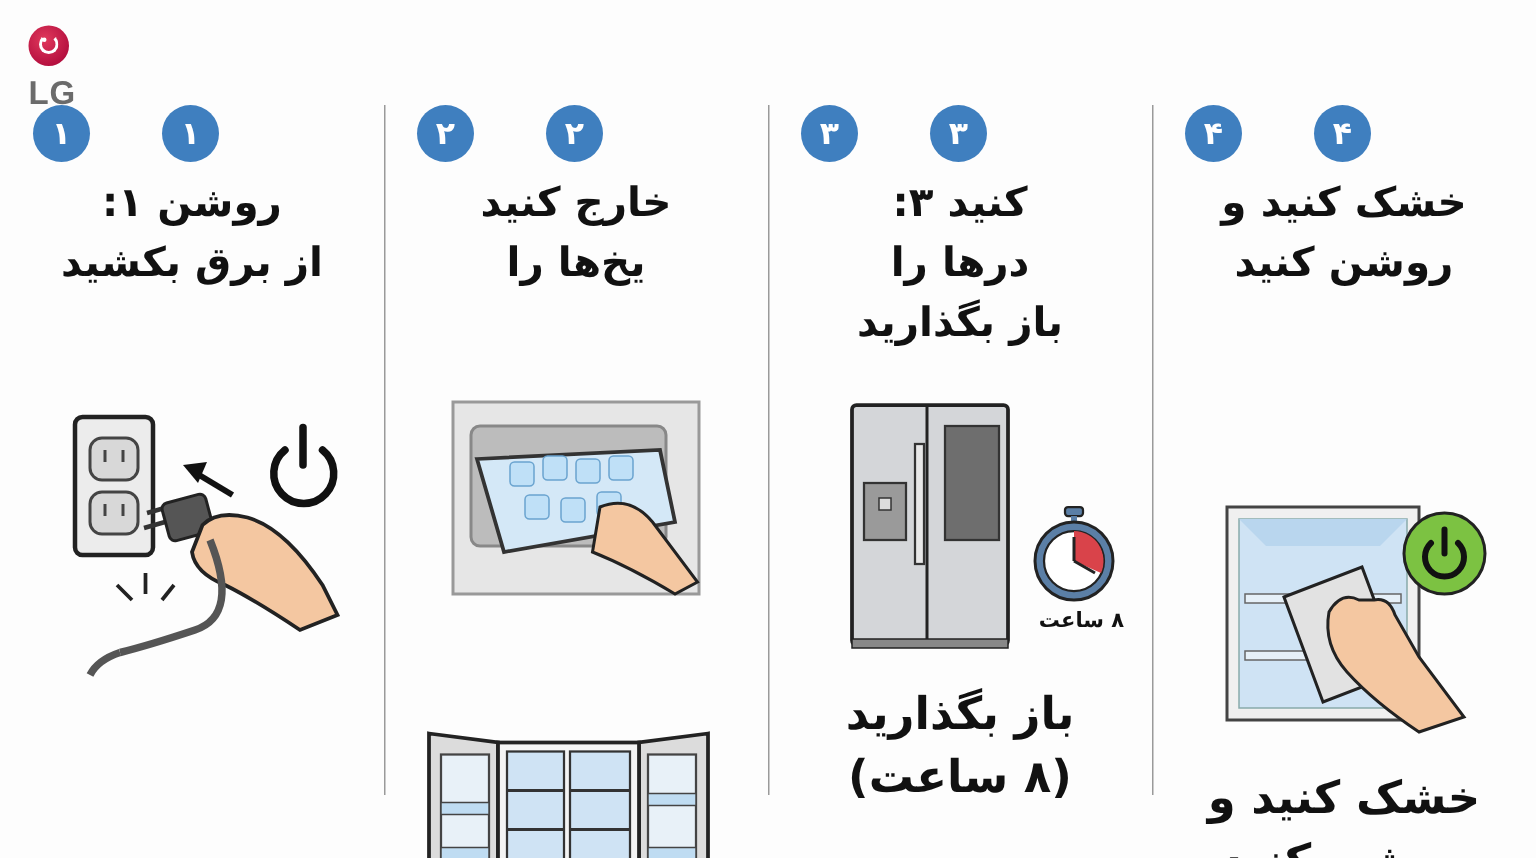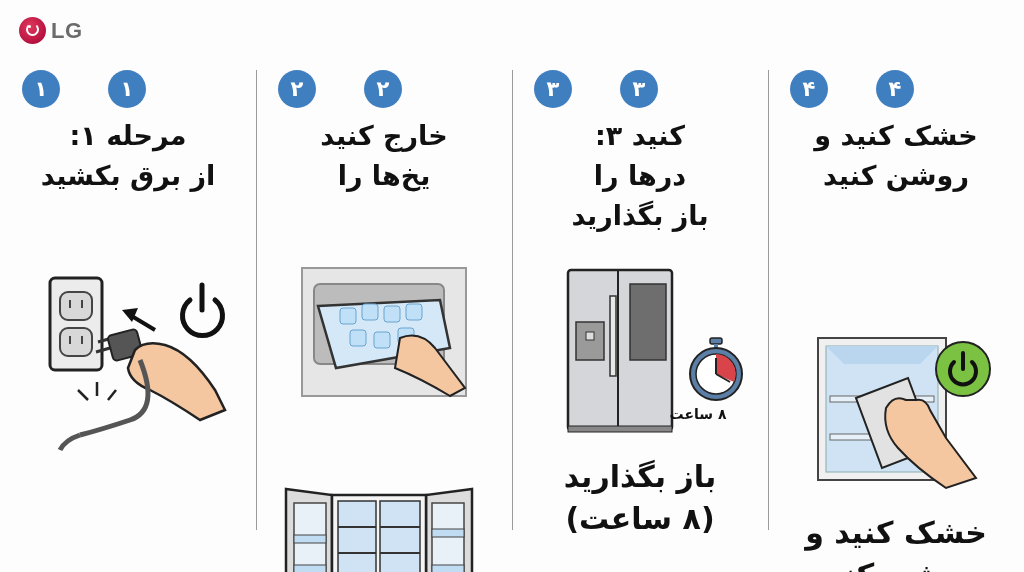--- a/index.html
+++ b/index.html
@@ -1,17 +1,17 @@
 <!DOCTYPE html>
 <html><head>
 <meta charset="utf-8">
 <style>
   html, body { margin:0; padding:0; }
   body { width:1024px; height:572px; background:#fdfdfd; position:relative; overflow:hidden; font-family:"DejaVu Sans", sans-serif; }
-  .logo { position:absolute; left:19px; top:17px; display:flex; align-items:center; gap:5px; }
+  .logo { position:absolute; left:19px; top:17px; display:flex; align-items:flex-start; gap:5px;flex-direction:column; }
   .logo-mark { width:27px; height:27px; border-radius:50%; background:radial-gradient(circle at 40% 35%, #e0395c, #a50034); position:relative; }
   .logo-mark .inner { position:absolute; left:7px; top:6px; width:13px; height:13px; border:2px solid #fff; border-radius:50%; border-top-color:transparent; box-sizing:border-box; }
   .logo-mark .dot { position:absolute; left:9px; top:8px; width:3px; height:3px; background:#fff; border-radius:50%; }
   .logo-text { font-family:"Liberation Sans", sans-serif; font-weight:bold; font-size:22px; color:#6b6b6b; letter-spacing:0.5px; }
 
   .divider { position:absolute; top:70px; width:1px; height:460px; background:#9a9a9a; }
 
   .panel { position:absolute; top:70px; width:256px; height:470px; }
   .badge { position:absolute; top:0; width:38px; height:38px; border-radius:50%; background:#3f7fbf; color:#fff; font-weight:bold; font-size:21px; display:flex; align-items:center; justify-content:center; line-height:1; }
   .title { position:absolute; top:46px; left:0; width:256px; text-align:center; direction:rtl; font-weight:bold; font-size:27px; line-height:40px; color:#111; }
@@ -31,21 +31,21 @@
 </div>
 
 <div class="divider" style="left:256px"></div>
 <div class="divider" style="left:512px"></div>
 <div class="divider" style="left:768px"></div>
 
 <div class="panel" style="left:0">
   <div class="badge" style="left:22px">۱</div>
   <div class="badge" style="left:108px">۱</div>
   <div class="title">
-    <div>مرحله ۱:</div>
+    <div>روشن ۱:</div>
     <div>از برق بکشید</div>
   </div>
 
   <svg style="left:30px;top:200px" width="210" height="180" viewBox="0 0 210 180">
 
     <rect x="20" y="8" width="52" height="92" rx="5" fill="#ececec" stroke="#222" stroke-width="3"></rect>
     <rect x="30" y="22" width="32" height="28" rx="8" fill="#d8d8d8" stroke="#444" stroke-width="2"></rect>
     <rect x="30" y="58" width="32" height="28" rx="8" fill="#d8d8d8" stroke="#444" stroke-width="2"></rect>
     <line x1="40" y1="30" x2="40" y2="38" stroke="#444" stroke-width="2"></line>
       <line x1="52" y1="30" x2="52" y2="38" stroke="#444" stroke-width="2"></line>
@@ -136,21 +136,21 @@
 
   <svg style="left:174px;top:268px" width="60" height="64" viewBox="0 0 60 64">
     <rect x="24" y="0" width="12" height="6" rx="2" fill="#5b7fa6" stroke="#222" stroke-width="1.5"></rect>
     <rect x="28" y="6" width="4" height="4" fill="#5b7fa6"></rect>
     <circle cx="30" cy="36" r="26" fill="#5b7fa6" stroke="#222" stroke-width="2"></circle>
     <circle cx="30" cy="36" r="20" fill="#fff" stroke="#222" stroke-width="1.5"></circle>
     <path d="M30 36 L30 16 A20 20 0 0 1 48 44 Z" fill="#d9434a"></path>
     <line x1="30" y1="36" x2="30" y2="20" stroke="#222" stroke-width="2"></line>
     <line x1="30" y1="36" x2="44" y2="44" stroke="#222" stroke-width="2"></line>
   </svg>
-  <div style="position:absolute;left:148px;top:336px;width:76px;text-align:center;direction:rtl;font-weight:bold;font-size:14px;color:#111;">۸ ساعت</div>
+  <div style="position:absolute;left:171px;top:336px;width:76px;text-align:center;direction:rtl;font-weight:bold;font-size:14px;color:#111;">۸ ساعت</div>
   <div class="bottom-text" style="top:386px">
     <div>باز بگذارید</div>
     <div>(۸ ساعت)</div>
   </div>
 </div>
 
 <div class="panel" style="left:768px">
   <div class="badge" style="left:22px">۴</div>
   <div class="badge" style="left:108px">۴</div>
   <div class="title">

